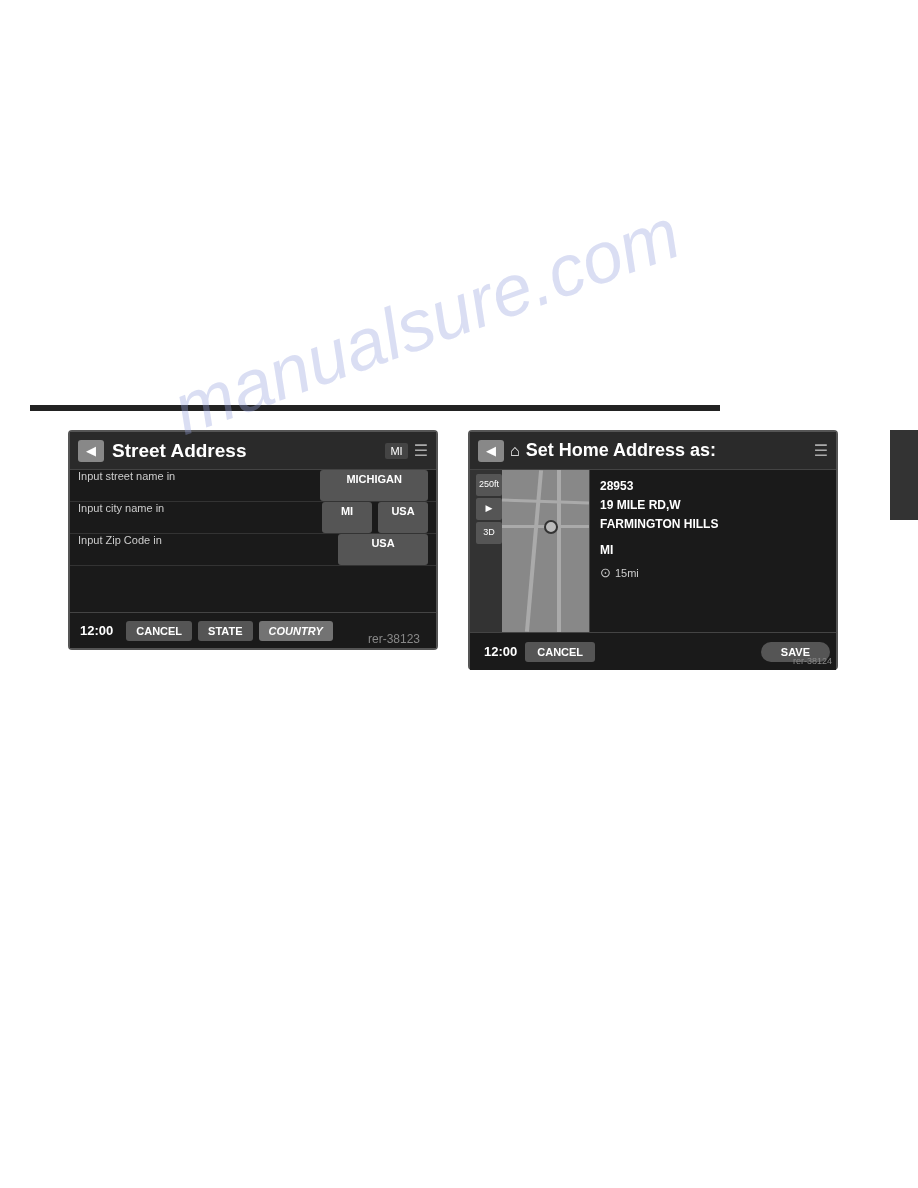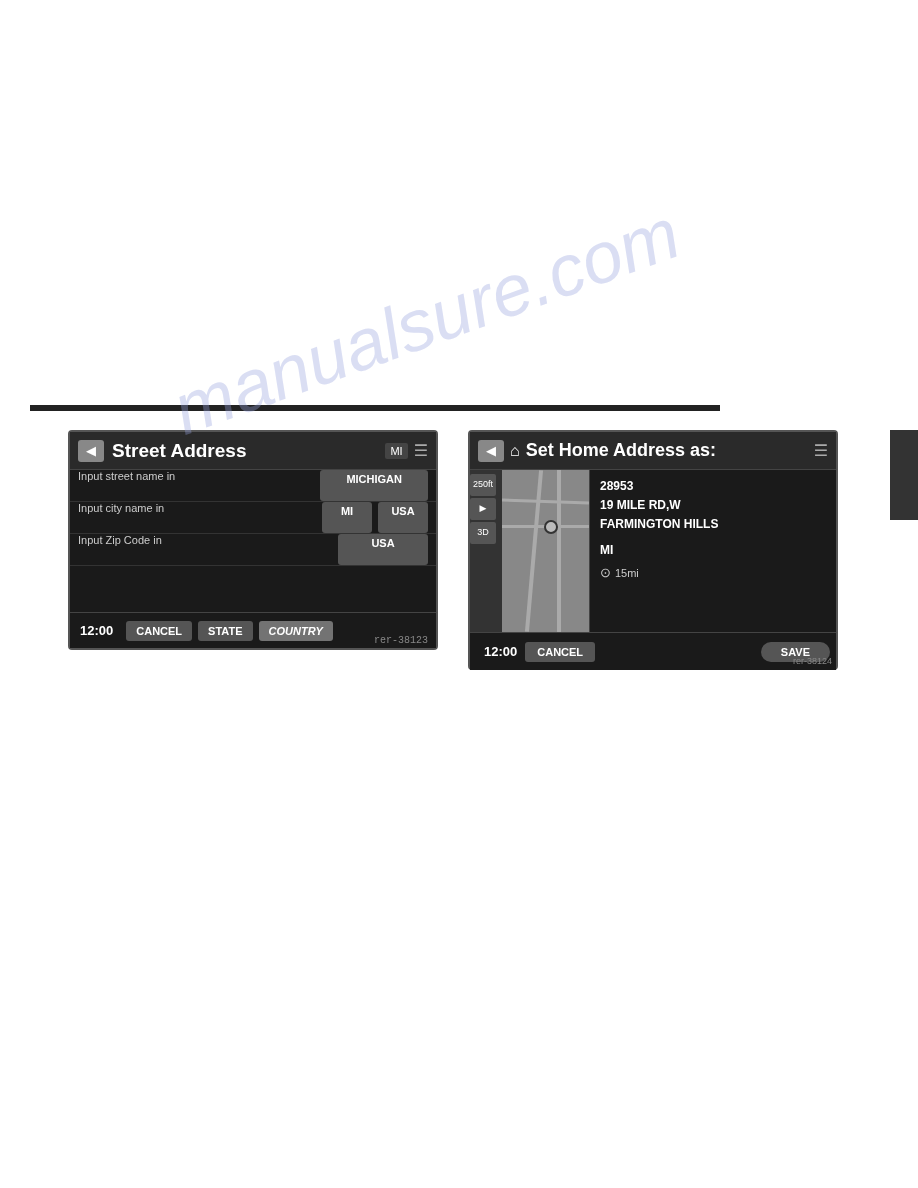--- a/index.html
+++ b/index.html
@@ -165,24 +165,23 @@
       cursor: pointer;
       margin: 0 3px;
     }
     .screen-left .bottom-btn.country {
       background: #737373;
       font-style: italic;
     }
     .screen-left .ref-label {
       position: absolute;
       bottom: 2px;
-      right: 8px;
+      right: 16px;
       color: #888;
-      font-size: 10px;
-      font-family: Liberation Mono, monospace;
+      font-size: 12px;
     }
 
     
     .screen-right {
       position: absolute;
       top: 430px;
       left: 468px;
       width: 370px;
       height: 240px;
       background: #1a1a1a;
@@ -243,21 +242,21 @@
     }
     .map-controls {
       position: absolute;
       left: 0;
       top: 0;
       bottom: 0;
       width: 32px;
       background: #333;
       display: flex;
       flex-direction: column;
-      align-items: flex-start;
+      align-items: flex-end;
       padding-top: 4px;
       gap: 2px;
     }
     .map-ctrl-btn {
       background: #555;
       color: white;
       font-size: 9px;
       width: 26px;
       height: 22px;
       border-radius: 2px;

